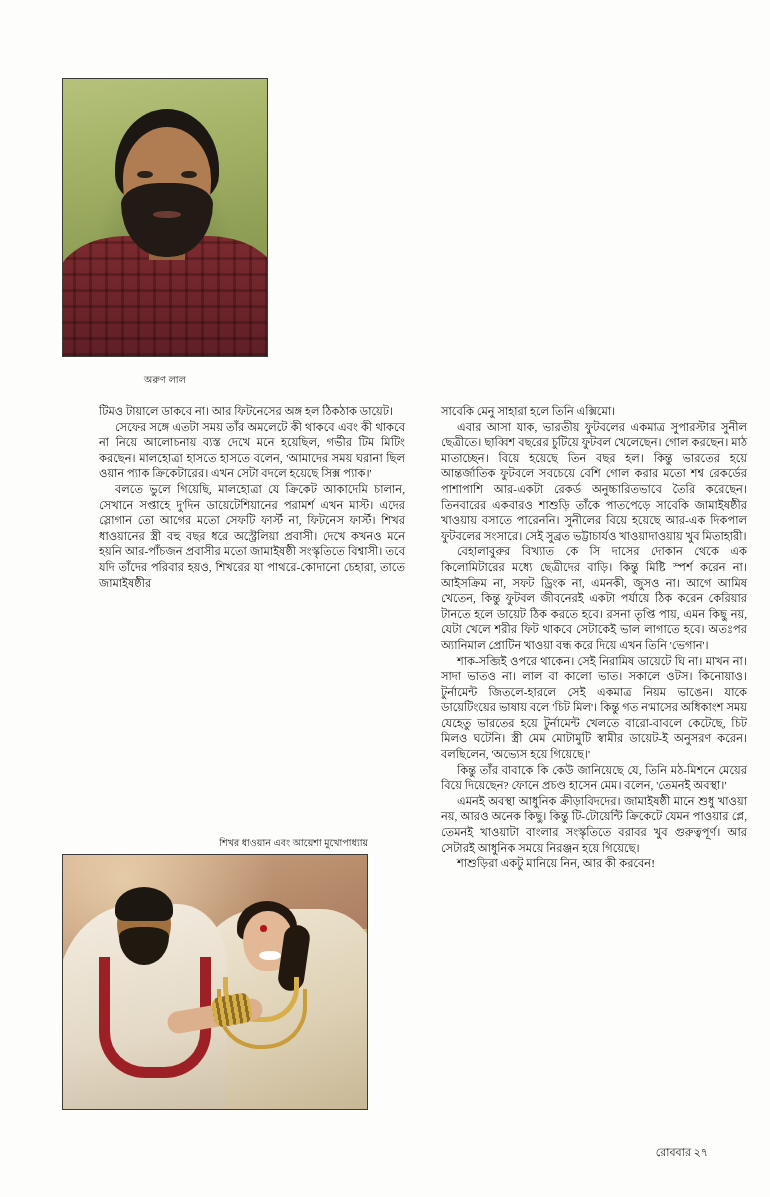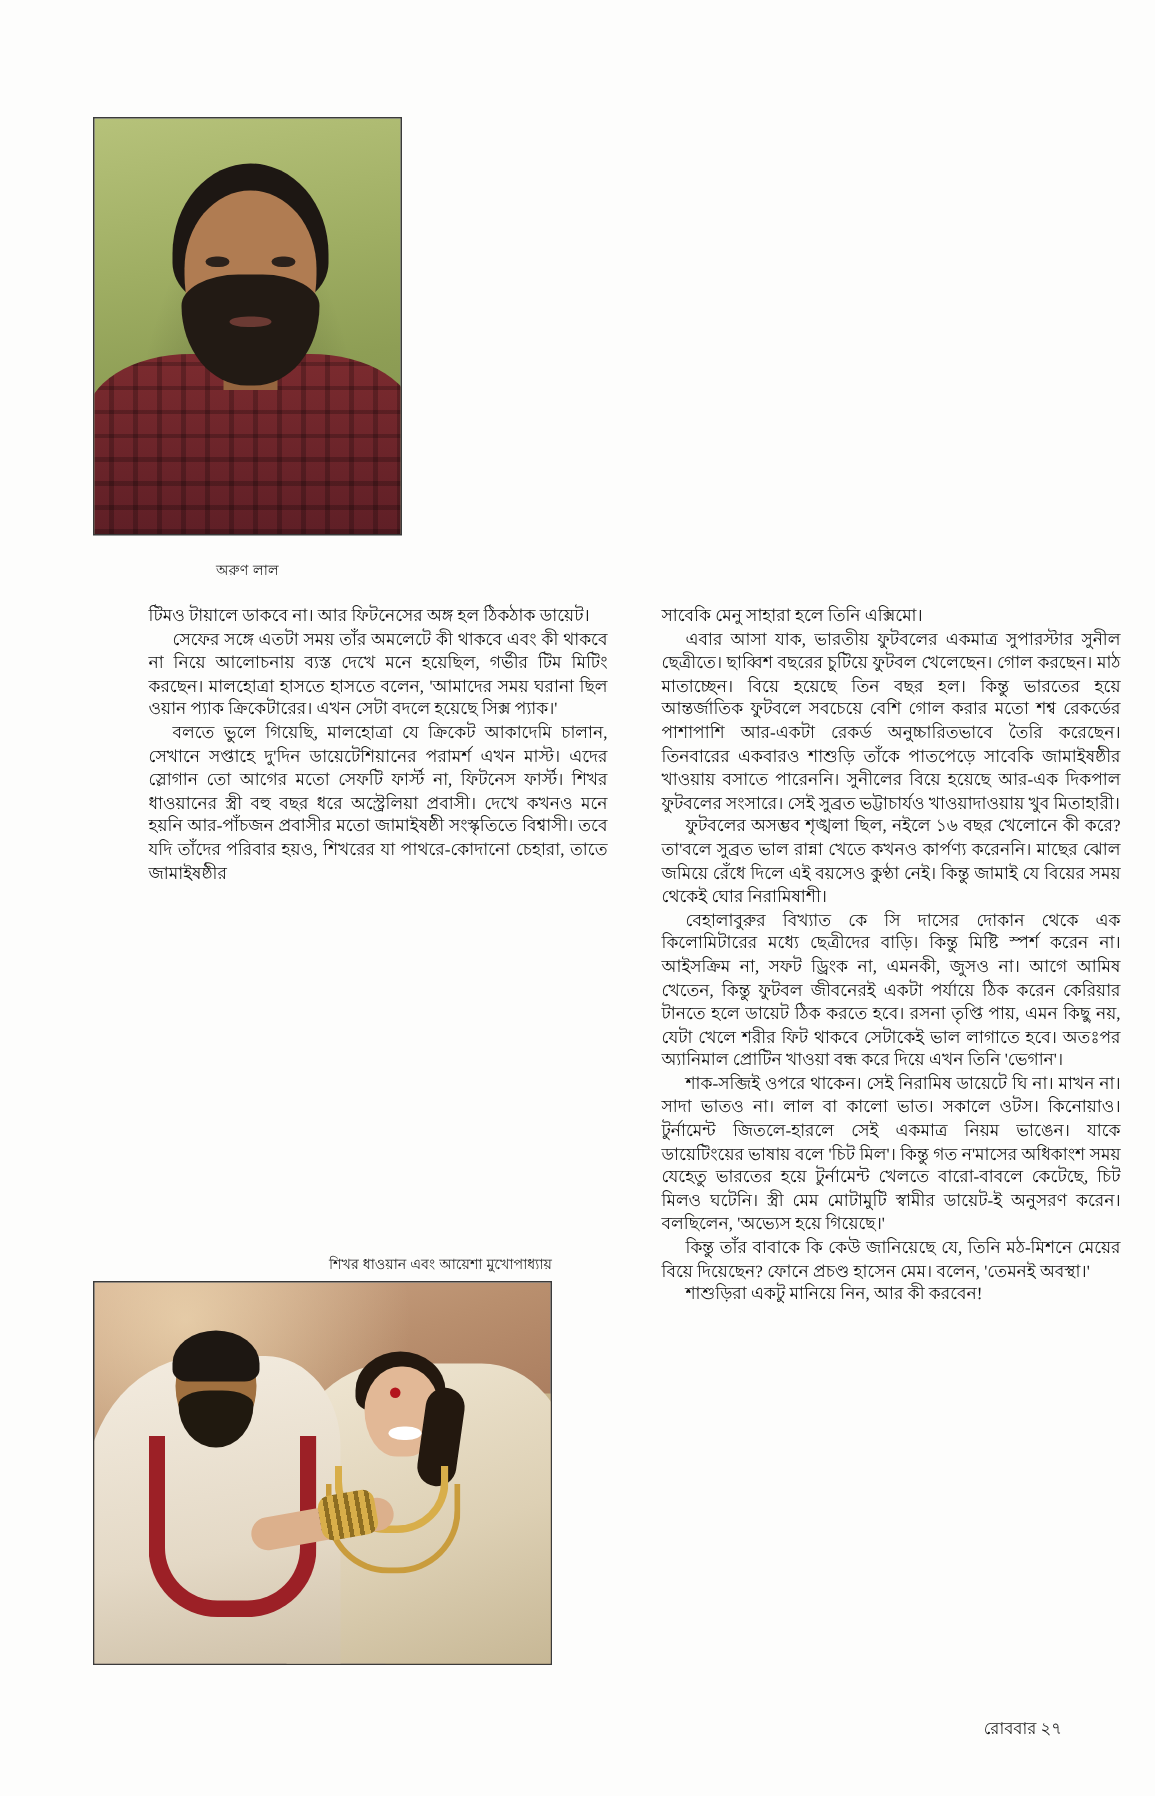--- a/index.html
+++ b/index.html
@@ -411,24 +411,24 @@
     <div class="col col-left">
       <p class="noindent">টিমও টায়ালে ডাকবে না। আর ফিটনেসের অঙ্গ হল ঠিকঠাক ডায়েট।</p>
       <p>সেফের সঙ্গে এতটা সময় তাঁর অমলেটে কী থাকবে এবং কী থাকবে না নিয়ে আলোচনায় ব্যস্ত দেখে মনে হয়েছিল, গর্ভীর টিম মিটিং করছেন। মালহোত্রা হাসতে হাসতে বলেন, 'আমাদের সময় ঘরানা ছিল ওয়ান প্যাক ক্রিকেটারের। এখন সেটা বদলে হয়েছে সিক্স প্যাক।'</p>
       <p>বলতে ভুলে গিয়েছি, মালহোত্রা যে ক্রিকেট আকাদেমি চালান, সেখানে সপ্তাহে দু'দিন ডায়েটেশিয়ানের পরামর্শ এখন মাস্ট। এদের স্লোগান তো আগের মতো সেফটি ফার্স্ট না, ফিটনেস ফার্স্ট। শিখর ধাওয়ানের স্ত্রী বহু বছর ধরে অস্ট্রেলিয়া প্রবাসী। দেখে কখনও মনে হয়নি আর-পাঁচজন প্রবাসীর মতো জামাইষষ্ঠী সংস্কৃতিতে বিশ্বাসী। তবে যদি তাঁদের পরিবার হয়ও, শিখরের যা পাথরে-কোদানো চেহারা, তাতে জামাইষষ্ঠীর</p>
       <p></p>
     </div>
 
     <div class="col col-right">
       <p class="noindent">সাবেকি মেনু সাহারা হলে তিনি এক্সিমো।</p>
       <p>এবার আসা যাক, ভারতীয় ফুটবলের একমাত্র সুপারস্টার সুনীল ছেত্রীতে। ছাব্বিশ বছরের চুটিয়ে ফুটবল খেলেছেন। গোল করছেন। মাঠ মাতাচ্ছেন। বিয়ে হয়েছে তিন বছর হল। কিন্তু ভারতের হয়ে আন্তর্জাতিক ফুটবলে সবচেয়ে বেশি গোল করার মতো শশ্ব রেকর্ডের পাশাপাশি আর-একটা রেকর্ড অনুচ্চারিতভাবে তৈরি করেছেন। তিনবারের একবারও শাশুড়ি তাঁকে পাতপেড়ে সাবেকি জামাইষষ্ঠীর খাওয়ায় বসাতে পারেননি। সুনীলের বিয়ে হয়েছে আর-এক দিকপাল ফুটবলের সংসারে। সেই সুব্রত ভট্টাচার্যও খাওয়াদাওয়ায় খুব মিতাহারী।</p>
-      <p>ফুটবলের অসম্ভব শৃঙ্খলা ছিল, নইলে ১৬ বছর খেলোনে কী করে? তা'বলে সুব্রত ভাল রান্না খেতে কখনও কার্পণ্য করেননি। মাছের ঝোল জমিয়ে রেঁধে দিলে এই বয়সেও কুণ্ঠা নেই। কিন্তু জামাই যে বিয়ের সময় থেকেই ঘোর নিরামিষাশী।</p>
       <p>বেহালাবুরুর বিখ্যাত কে সি দাসের দোকান থেকে এক কিলোমিটারের মধ্যে ছেত্রীদের বাড়ি। কিন্তু মিষ্টি স্পর্শ করেন না। আইসক্রিম না, সফট ড্রিংক না, এমনকী, জুসও না। আগে আমিষ খেতেন, কিন্তু ফুটবল জীবনেরই একটা পর্যায়ে ঠিক করেন কেরিয়ার টানতে হলে ডায়েট ঠিক করতে হবে। রসনা তৃপ্তি পায়, এমন কিছু নয়, যেটা খেলে শরীর ফিট থাকবে সেটাকেই ভাল লাগাতে হবে। অতঃপর অ্যানিমাল প্রোটিন খাওয়া বন্ধ করে দিয়ে এখন তিনি 'ভেগান'।</p>
       <p>শাক-সব্জিই ওপরে থাকেন। সেই নিরামিষ ডায়েটে ঘি না। মাখন না। সাদা ভাতও না। লাল বা কালো ভাত। সকালে ওটস। কিনোয়াও। টুর্নামেন্ট জিতলে-হারলে সেই একমাত্র নিয়ম ভাঙেন। যাকে ডায়েটিংয়ের ভাষায় বলে 'চিট মিল'। কিন্তু গত ন'মাসের অধিকাংশ সময় যেহেতু ভারতের হয়ে টুর্নামেন্ট খেলতে বারো-বাবলে কেটেছে, চিট মিলও ঘটেনি। স্ত্রী মেম মোটামুটি স্বামীর ডায়েট-ই অনুসরণ করেন। বলছিলেন, 'অভ্যেস হয়ে গিয়েছে।'</p>
       <p>কিন্তু তাঁর বাবাকে কি কেউ জানিয়েছে যে, তিনি মঠ-মিশনে মেয়ের বিয়ে দিয়েছেন? ফোনে প্রচণ্ড হাসেন মেম। বলেন, 'তেমনই অবস্থা।'</p>
+      <p>এমনই অবস্থা আধুনিক ক্রীড়াবিদদের। জামাইষষ্ঠী মানে শুধু খাওয়া নয়, আরও অনেক কিছু। কিন্তু টি-টোয়েন্টি ক্রিকেটে যেমন পাওয়ার প্লে, তেমনই খাওয়াটা বাংলার সংস্কৃতিতে বরাবর খুব গুরুত্বপূর্ণ। আর সেটারই আধুনিক সময়ে নিরঞ্জন হয়ে গিয়েছে।</p>
       <p>শাশুড়িরা একটু মানিয়ে নিন, আর কী করবেন!</p>
     </div>
 
   </div>
 
   <div class="bottom-photo-wrap">
     <div class="bottom-caption">শিখর ধাওয়ান এবং আয়েশা মুখোপাধ্যায়</div>
     <div class="bottom-photo bp">
       <div class="bride-sari"></div>
       <div class="bride-body"></div>

